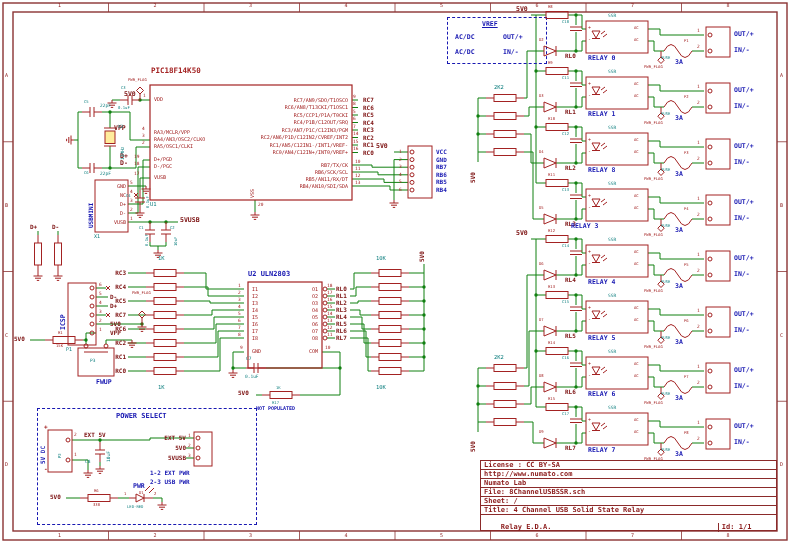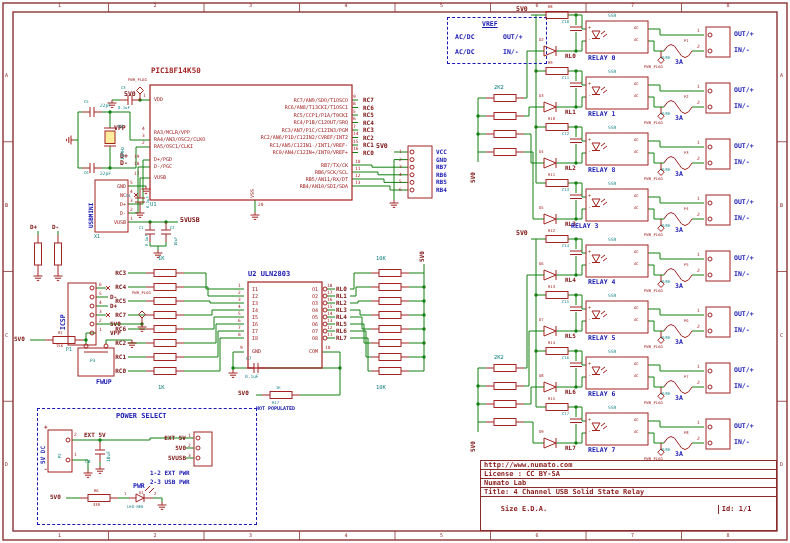--- a/index.html
+++ b/index.html
@@ -949,22 +949,24 @@
 <span class="t net f6" style="left:50px;top:494px">5V0</span>
 <span class="t red f4" style="left:94px;top:489px">R6</span>
 <span class="t red f4" style="left:93px;top:503px">330</span>
 <span class="t blue f65" style="left:133px;top:483px">PWR</span>
 <span class="t red f4" style="left:139px;top:491px">D1</span>
 <span class="t teal f4" style="left:127px;top:505px">LED-RED</span>
 <span class="t red f4" style="left:124px;top:492px">1</span>
 <span class="t red f4" style="left:154px;top:492px">2</span>
 
 <div id="tblock">
+  <div class="tbrow">License : CC BY-SA</div>
   <div class="tbrow">http://www.numato.com</div>
-  <div class="tbrow">License : CC BY-SA</div>
   <div class="tbrow">Numato Lab</div>
+  <div class="tbrow">File: 8ChannelUSBSSR.sch</div>
+  <div class="tbrow">Sheet: /</div>
   <div class="tbrow">Title: 4 Channel USB Solid State Relay</div>
   <div class="tbrow" style="border-bottom:none;padding-left:0">
-    <span class="tbcell" style="width:221px;border-right:1px solid #8b2a2a;padding-left:3px">Size E.D.A.</span><span class="tbcell" style="padding-left:3px">Id: 1/1</span>
+    <span class="tbcell" style="width:221px;border-right:1px solid #8b2a2a;padding-left:3px">Relay E.D.A.</span><span class="tbcell" style="padding-left:3px">Id: 1/1</span>
   </div>
 </div>
 
 </div>
 
 </body></html>

